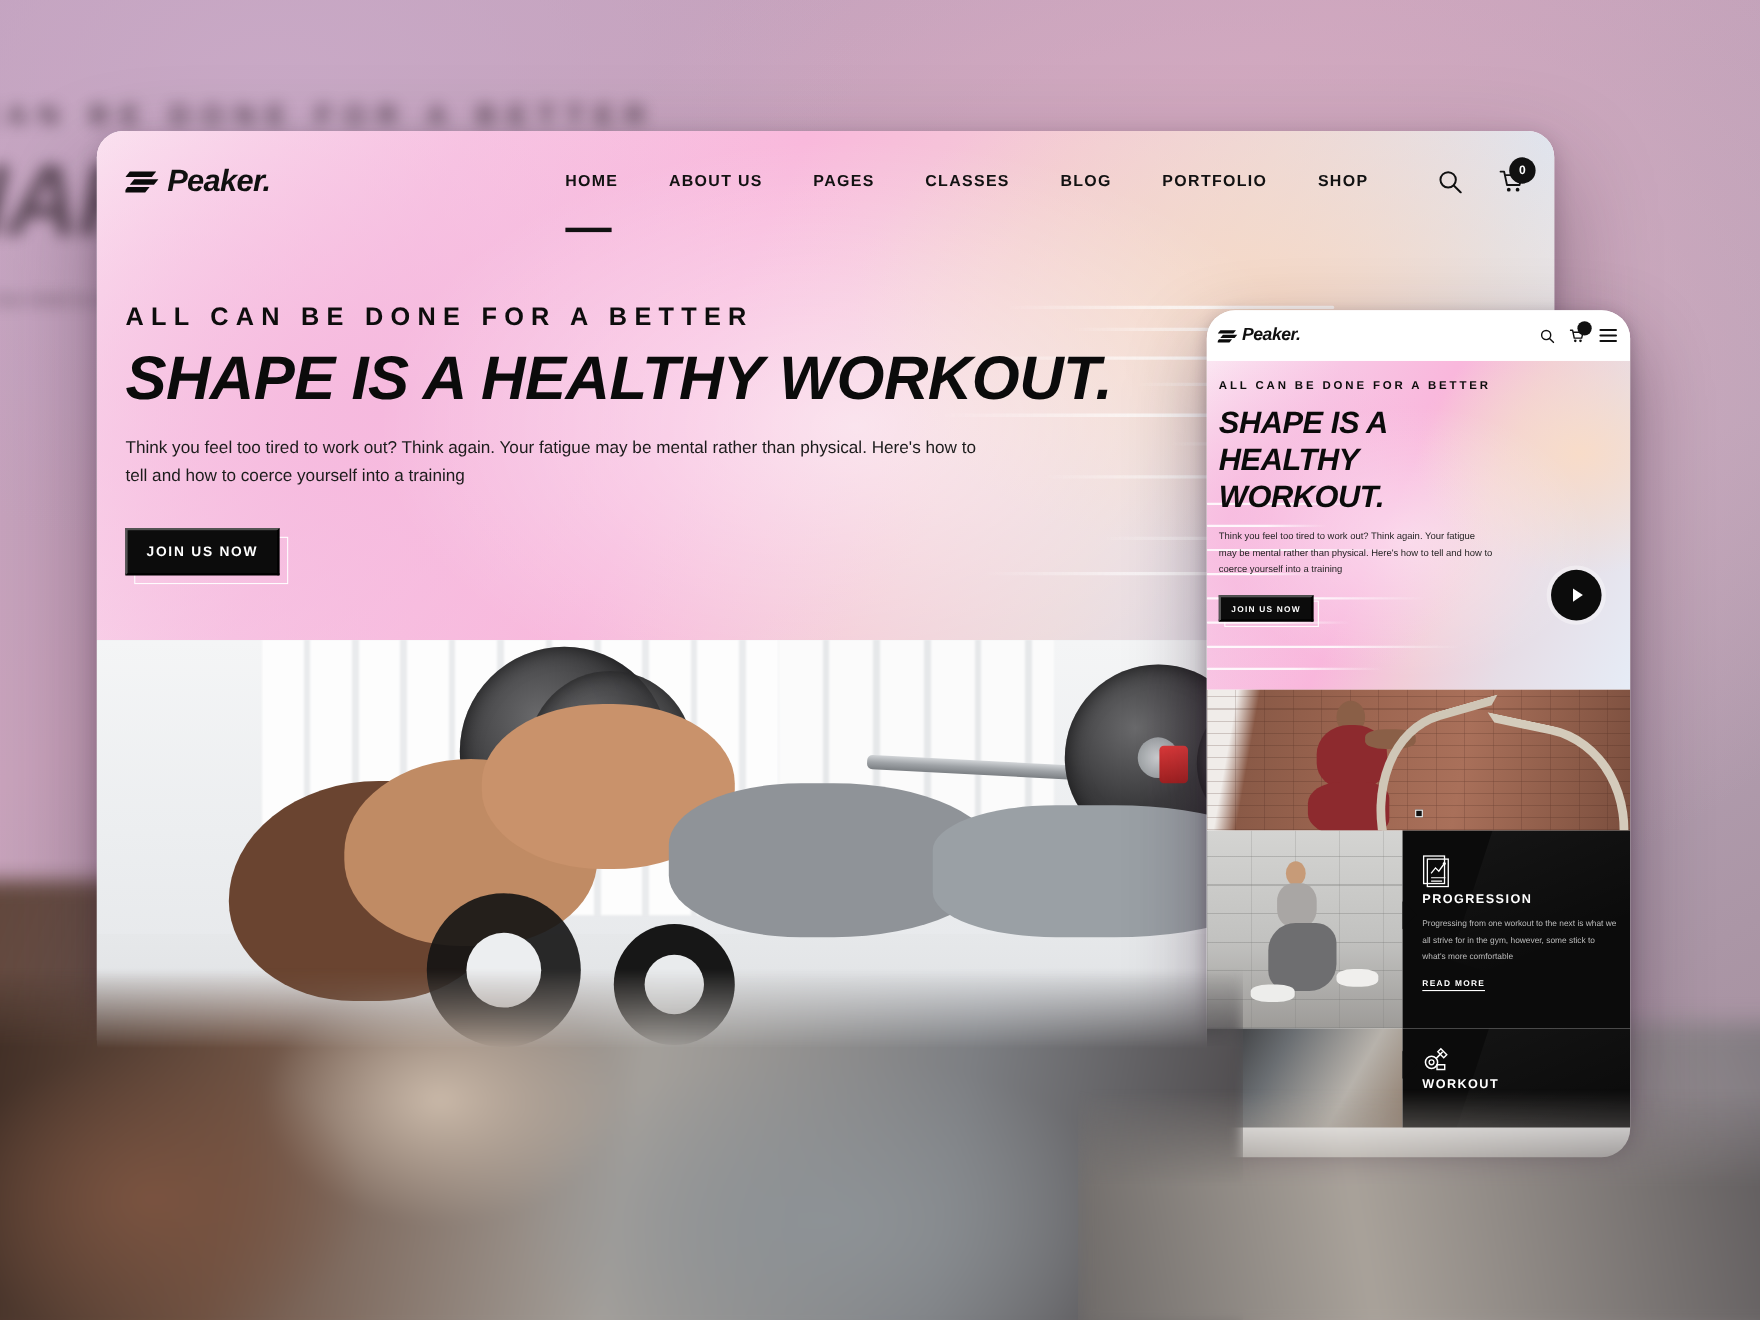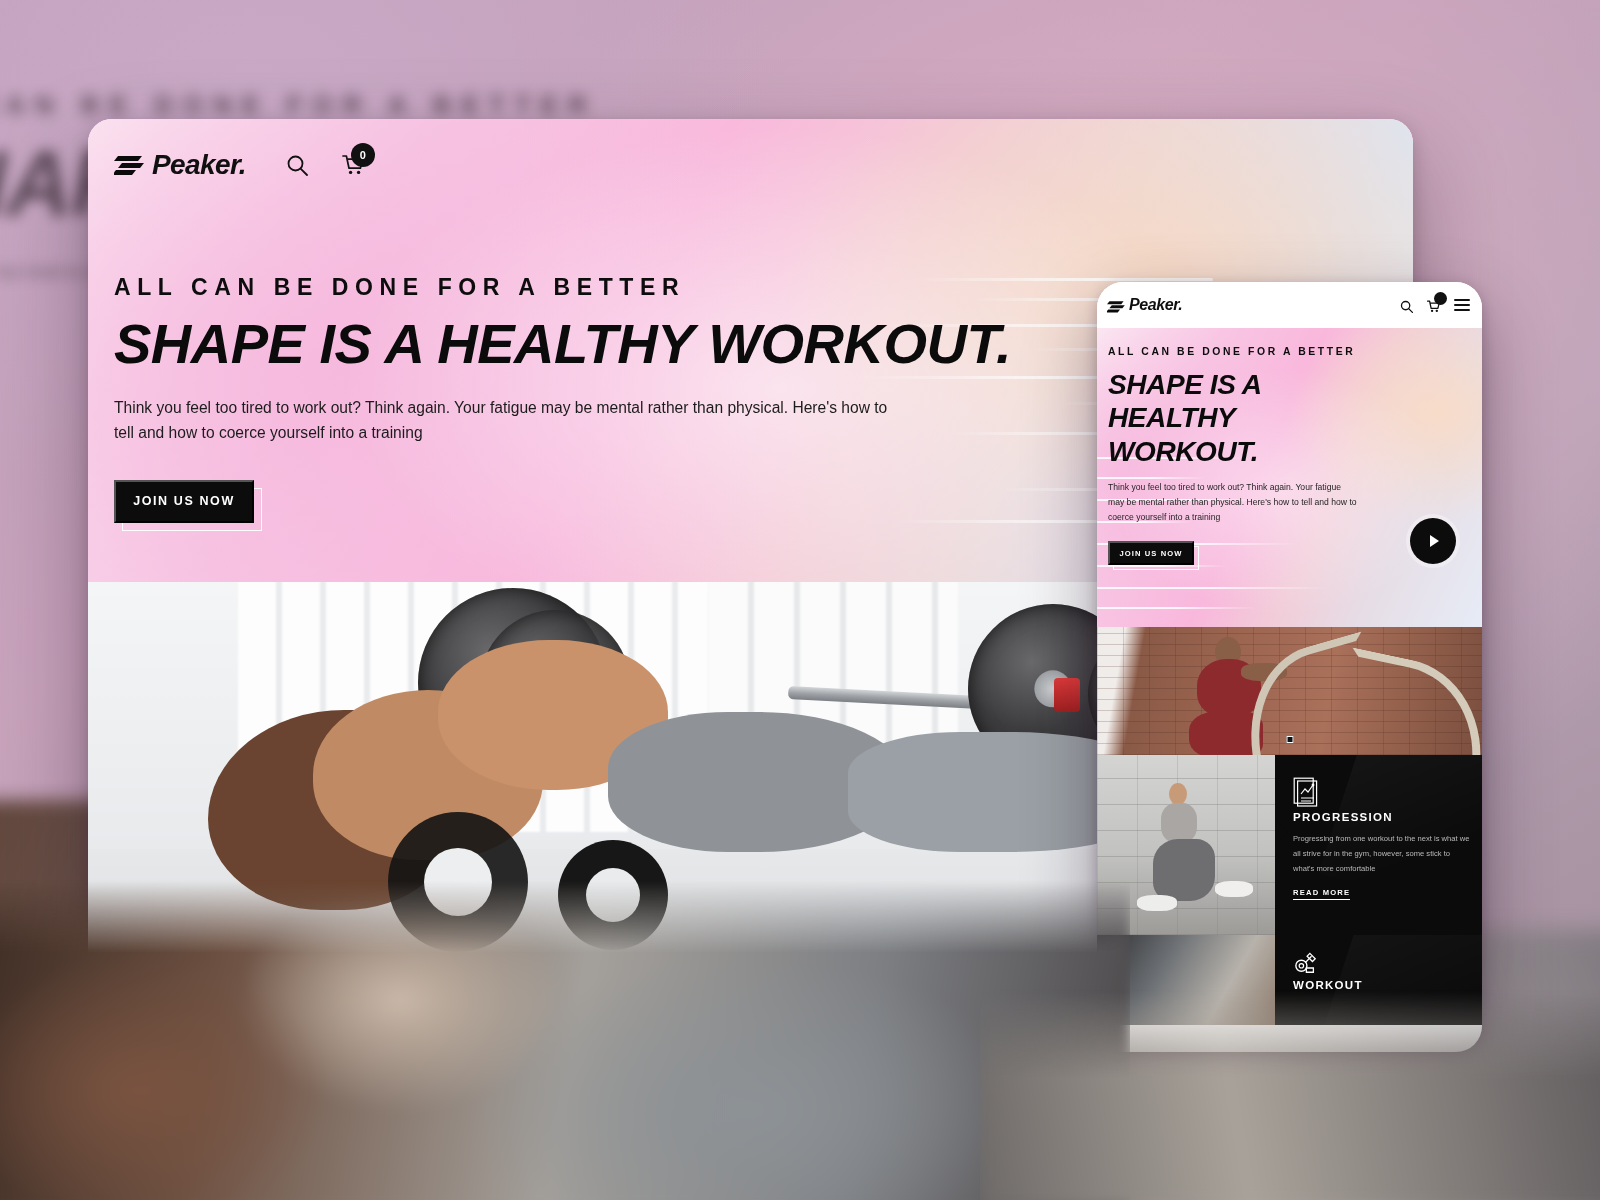--- a/index.html
+++ b/index.html
@@ -344,20 +344,29 @@
             <span class="brand-mark">
               <svg viewBox="0 0 32 22" width="32" height="22">
                 <path d="M4 2 H28 L24 7 H0 Z" fill="#0b0b0b"></path>
                 <path d="M8 9 H30 L26 14 H4 Z" fill="#0b0b0b"></path>
                 <path d="M2 16 H22 L18 21 H-2 Z" fill="#0b0b0b"></path>
               </svg>
             </span>
             <span class="brand-text">Peaker.</span>
           </div>
 
+          <div class="nav-menu">
+            <div class="nav-item active">HOME</div>
+            <div class="nav-item">ABOUT US</div>
+            <div class="nav-item">PAGES</div>
+            <div class="nav-item">CLASSES</div>
+            <div class="nav-item">BLOG</div>
+            <div class="nav-item">PORTFOLIO</div>
+            <div class="nav-item">SHOP</div>
+          </div>
 
           <div class="nav-icons">
             <span class="icn">
               <svg viewBox="0 0 22 22" width="22" height="22">
                 <circle cx="9.5" cy="9.5" r="7" fill="none" stroke="#111" stroke-width="1.8"></circle>
                 <line x1="14.6" y1="14.6" x2="21" y2="21" stroke="#111" stroke-width="1.8" stroke-linecap="round"></line>
               </svg>
             </span>
             <span class="icn">
               <svg viewBox="0 0 22 22" width="22" height="22">

